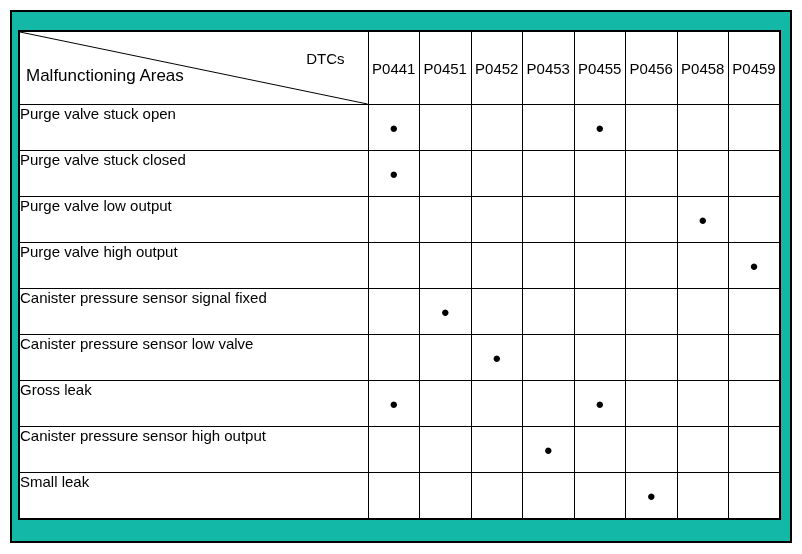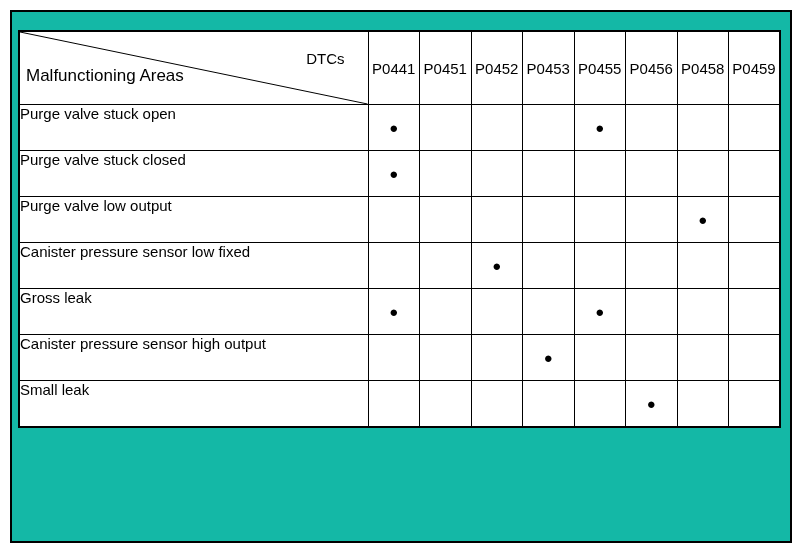--- a/index.html
+++ b/index.html
@@ -157,21 +157,43 @@
           <td class="dot-cell"></td>
           <td class="dot-cell"></td>
           <td class="dot-cell"></td>
           <td class="dot-cell"></td>
           <td class="dot-cell"></td>
           <td class="dot-cell"></td>
           <td class="dot-cell">●</td>
           <td class="dot-cell"></td>
         </tr>
         <tr>
-          <td class="label-cell">Canister pressure sensor low fixed</td>
+          <td class="label-cell">Purge valve high output</td>
+          <td class="dot-cell"></td>
+          <td class="dot-cell"></td>
+          <td class="dot-cell"></td>
+          <td class="dot-cell"></td>
+          <td class="dot-cell"></td>
+          <td class="dot-cell"></td>
+          <td class="dot-cell"></td>
+          <td class="dot-cell">●</td>
+        </tr>
+        <tr>
+          <td class="label-cell">Canister pressure sensor signal fixed</td>
+          <td class="dot-cell"></td>
+          <td class="dot-cell">●</td>
+          <td class="dot-cell"></td>
+          <td class="dot-cell"></td>
+          <td class="dot-cell"></td>
+          <td class="dot-cell"></td>
+          <td class="dot-cell"></td>
+          <td class="dot-cell"></td>
+        </tr>
+        <tr>
+          <td class="label-cell">Canister pressure sensor low valve</td>
           <td class="dot-cell"></td>
           <td class="dot-cell"></td>
           <td class="dot-cell">●</td>
           <td class="dot-cell"></td>
           <td class="dot-cell"></td>
           <td class="dot-cell"></td>
           <td class="dot-cell"></td>
           <td class="dot-cell"></td>
         </tr>
         <tr>

